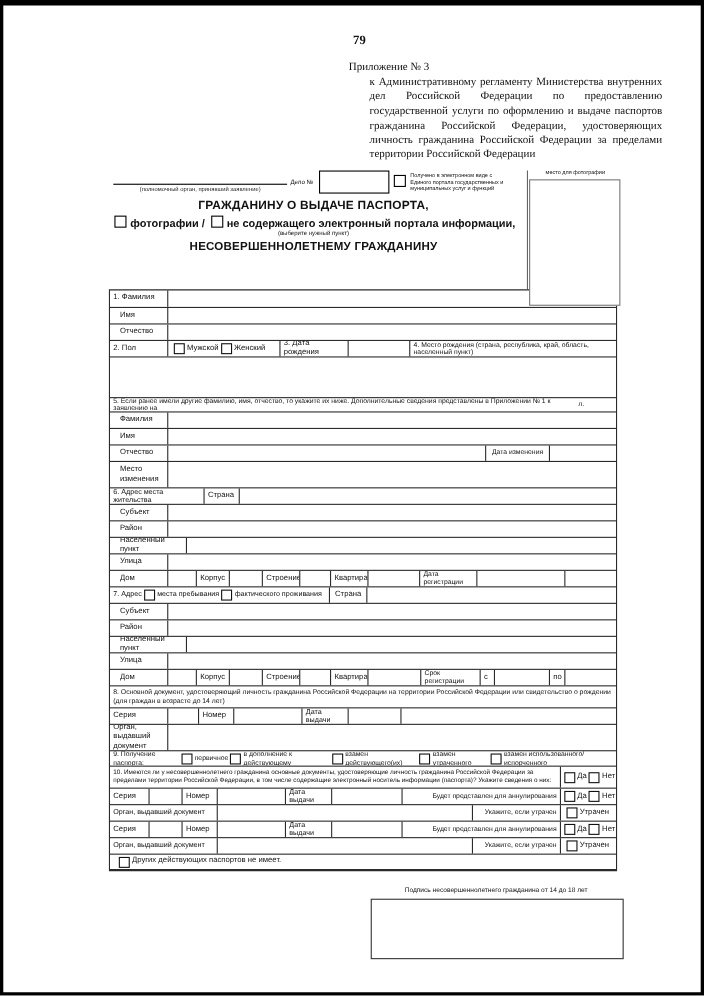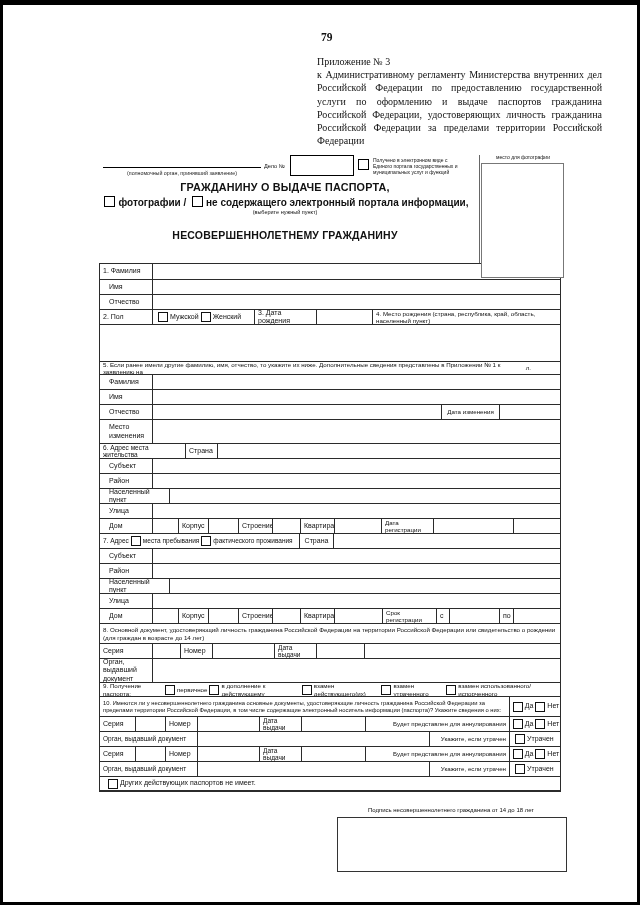--- a/index.html
+++ b/index.html
@@ -4,38 +4,38 @@
 <style>
   html,body{margin:0;padding:0;background:#888;}
   .page{position:relative;width:640px;height:905px;background:#fff;box-sizing:border-box;
         border:3px solid #000;border-top:5px solid #000;
         font-family:"Liberation Sans",sans-serif;color:#111;overflow:hidden;}
   .serif{font-family:"Liberation Serif",serif;}
   .abs{position:absolute;}
   
   .pagenum{left:318px;top:26px;font-size:11.5px;font-weight:bold;}
   .appendix{left:314px;top:50px;width:285px;font-size:10px;line-height:13.2px;}
-  .appendix .body{text-align:justify;}
+  .appendix .body{text-align:justify;margin-left:19px;}
   .formnote{text-align:right;margin-top:1px;}
   .auth-line{left:100px;top:151px;width:158px;height:11px;border-bottom:1px solid #000;}
   .auth-cap{left:88px;top:165px;width:182px;text-align:center;font-size:5.3px;color:#222;}
   .case-lab{left:261px;top:158px;font-size:5.6px;}
   .case-box{left:287px;top:150px;width:62px;height:19px;border:1px solid #000;background:#fff;}
   .e-cb{left:355px;top:154px;width:9px;height:9px;border:1px solid #000;background:#fff;}
   .e-note{left:370px;top:152px;width:92px;font-size:5px;line-height:6.2px;}
   .vsep{left:476px;top:150px;height:121px;border-left:1px solid #666;}
   .photo-lab{left:480px;top:149px;width:80px;text-align:center;font-size:5px;}
   .photo-box{left:478px;top:158px;width:81px;height:113px;border:1px solid #777;background:#fff;z-index:5;}
   
   .title-wrap{left:96px;top:176px;width:372px;text-align:center;}
   .t1{font-size:10.8px;font-weight:bold;letter-spacing:.2px;}
   .chips{margin-top:3px;font-size:10px;font-weight:bold;}
   .cbL{display:inline-block;width:9px;height:9px;border:1px solid #000;vertical-align:-1px;margin:0 3px;background:#fff;}
   .hint{font-size:5.5px;margin-top:1px;}
-  .t2{font-size:10.5px;font-weight:bold;margin-top:14px;letter-spacing:.2px;}
+  .t2{font-size:10.5px;font-weight:bold;margin-top:2px;letter-spacing:.2px;}
   
   .tbl{left:96px;top:258px;width:462px;border:1px solid #2b2b2b;border-bottom-width:2px;
        font-size:7px;line-height:1.15;background:#fff;box-sizing:border-box;}
   .tr{display:flex;border-top:1px solid #2b2b2b;box-sizing:border-box;}
   .tr:first-child{border-top:none;}
   .c{display:flex;align-items:center;padding:1px 3px;border-right:1px solid #2b2b2b;box-sizing:border-box;overflow:hidden;}
   .c:last-child{border-right:none;}
   .ind{padding-left:9px;}
   .f65{font-size:6.5px;}
   .f62{font-size:6.2px;}

